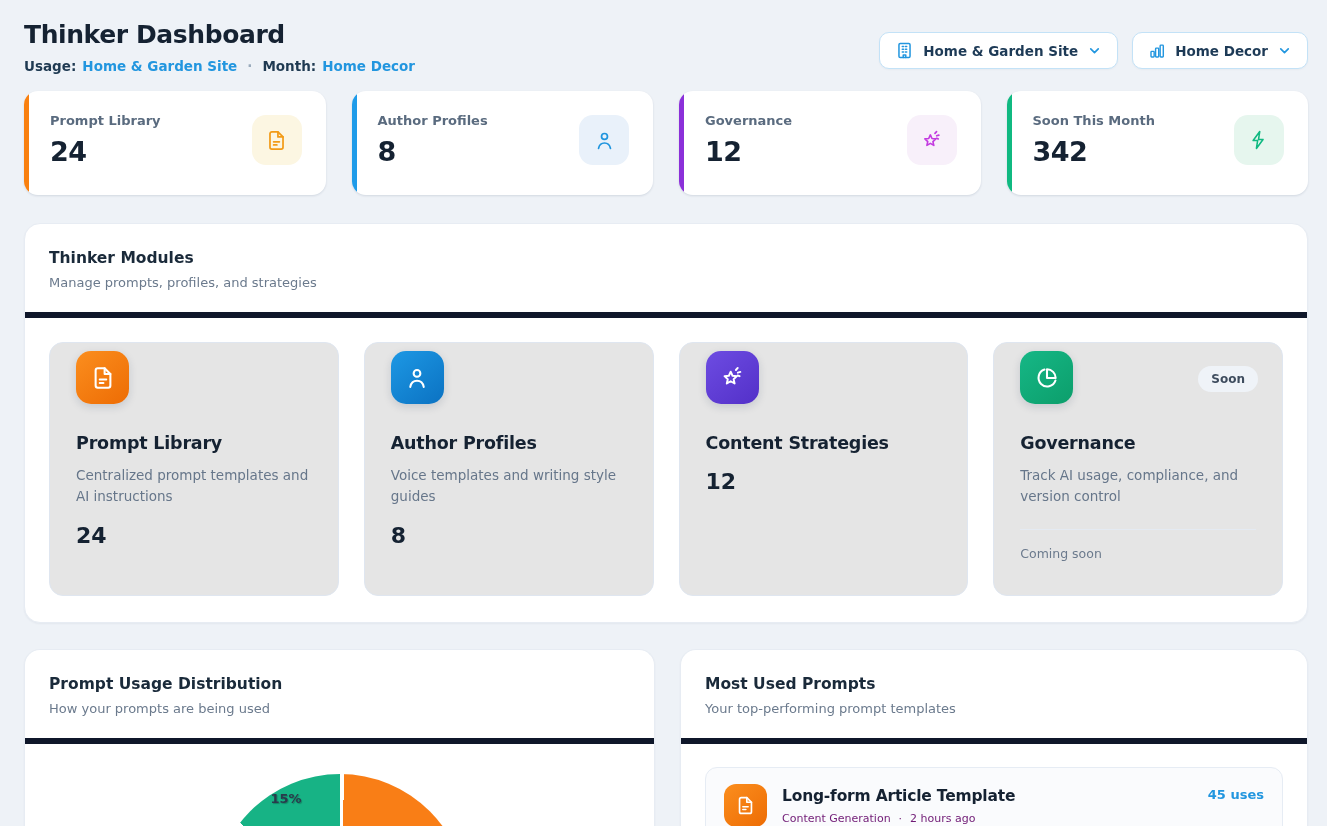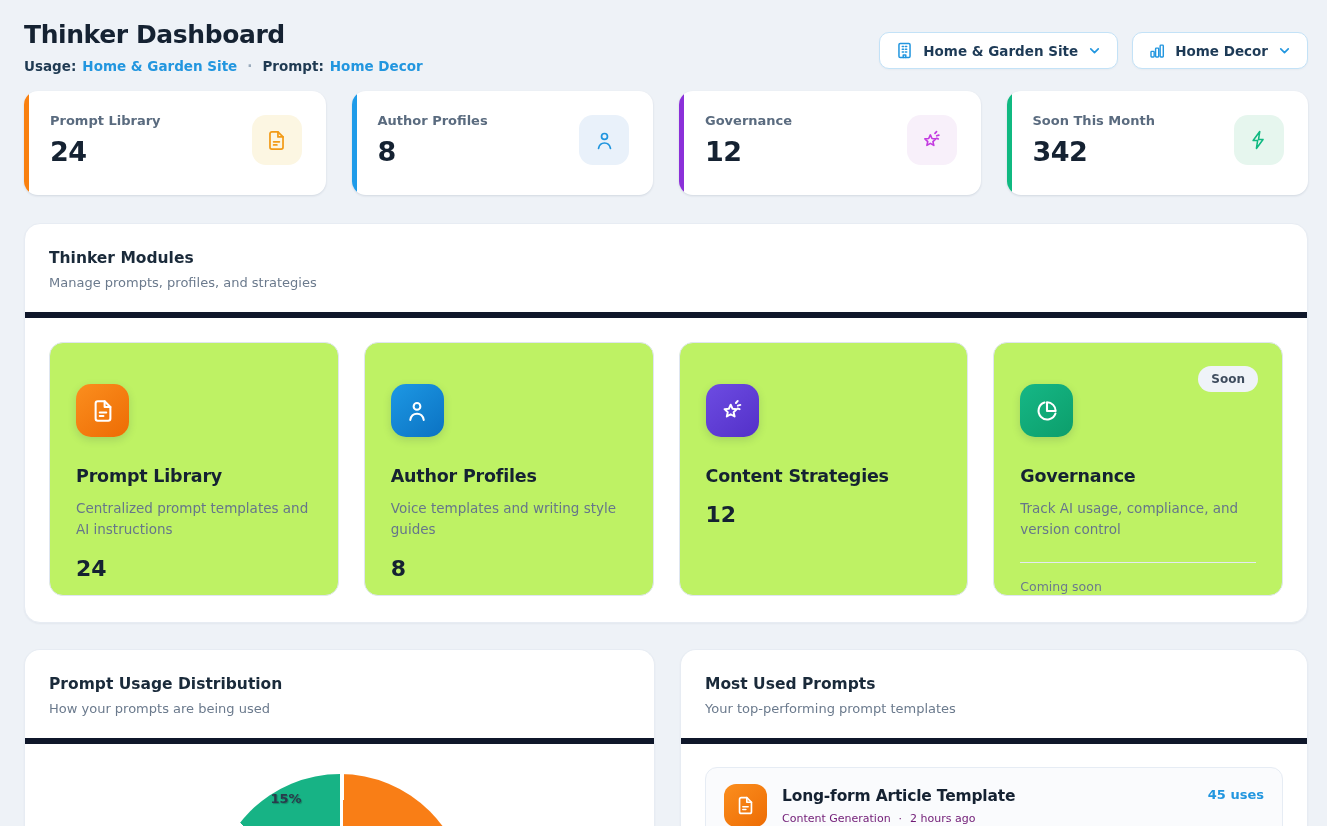--- a/index.html
+++ b/index.html
@@ -55,21 +55,21 @@
   .modules-panel {
     margin-top:28px; background:#fff; border-radius:16px; border:1px solid #E7ECF3;
     box-shadow:0 1px 2px rgba(23,43,77,.05);
   }
   .panel-header { padding:25px 40px 22px 24px; border-bottom:6px solid #0f172a; }
   .panel-title { font-size:15.5px; font-weight:700; color:#1A2A3A; }
   .panel-sub { font-size:13px; color:#6B7A8D; margin-top:8px; }
   .modules-grid { display:flex; gap:25px; padding:24px 24px 26px 24px; }
   .module-card {
     flex:1; border:1.5px solid #DFE6F0; border-radius:14px; height:254px;
-    padding:41px 26px; position:relative; background:#bef264; cursor:pointer;
+    padding:8px 26px; position:relative; background:#e5e5e5; cursor:pointer;
   }
   .module-iconbox {
     width:53px; height:53px; border-radius:15px; display:flex; align-items:center; justify-content:center; color:#fff;
     box-shadow:0 3px 8px rgba(23,43,77,.15);
   }
   .grad-orange { background:linear-gradient(140deg,#FB8E1E,#ED6C04); }
   .grad-blue   { background:linear-gradient(140deg,#1D98E4,#0B72C2); }
   .grad-purple { background:linear-gradient(140deg,#6D4CE2,#5330C8); }
   .grad-green  { background:linear-gradient(140deg,#16B786,#0C9E6B); }
   .module-title { font-size:17.5px; font-weight:800; color:#152232; margin-top:29px; letter-spacing:-0.2px; }
@@ -119,21 +119,21 @@
 
 <div class="page">
 
   <div class="header-row">
     <div>
       <div class="page-title">Thinker Dashboard</div>
       <div class="subtitle-row">
         <span>Usage:</span>
         <span class="link">Home &amp; Garden Site</span>
         <span class="dot">·</span>
-        <span>Prompt:</span>
+        <span>Month:</span>
         <span class="link">Home Decor</span>
       </div>
     </div>
     <div class="dropdowns">
       <div class="dropdown">
         <span class="dd-icon">
           <svg width="19" height="19" viewBox="0 0 24 24" fill="none" stroke="currentColor" stroke-width="1.9" stroke-linecap="round" stroke-linejoin="round">
               <rect x="5" y="3.2" width="14" height="17.6" rx="1.6"></rect>
               <path d="M9.2 7h1.6M13.2 7h1.6M9.2 10.4h1.6M13.2 10.4h1.6M9.2 13.8h1.6M13.2 13.8h1.6M10.4 20.8v-3.2h3.2v3.2"></path>
             </svg>

